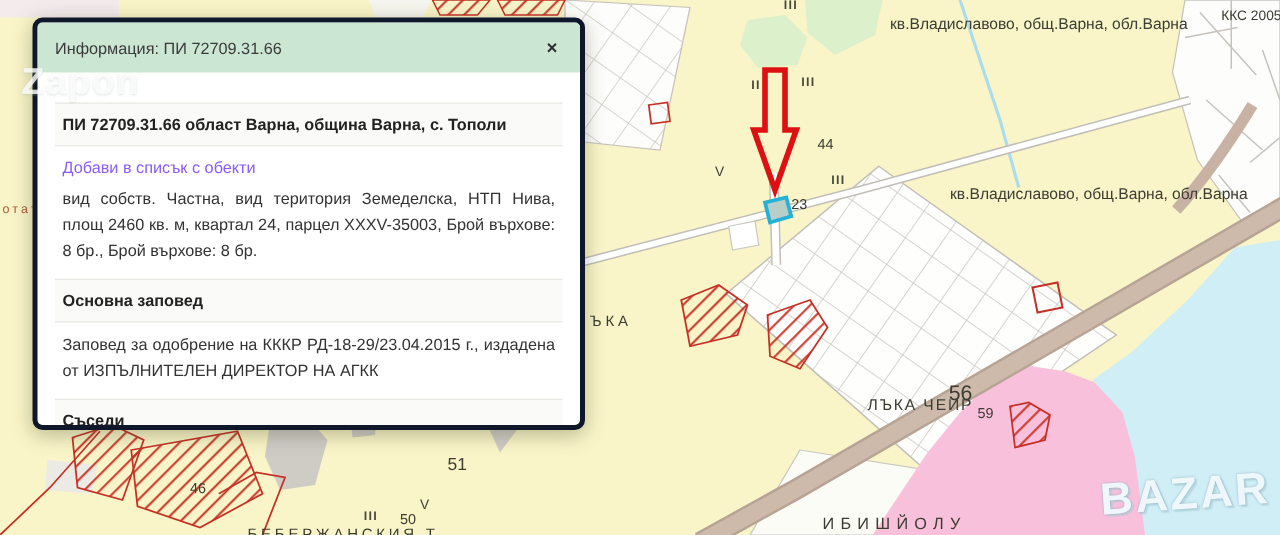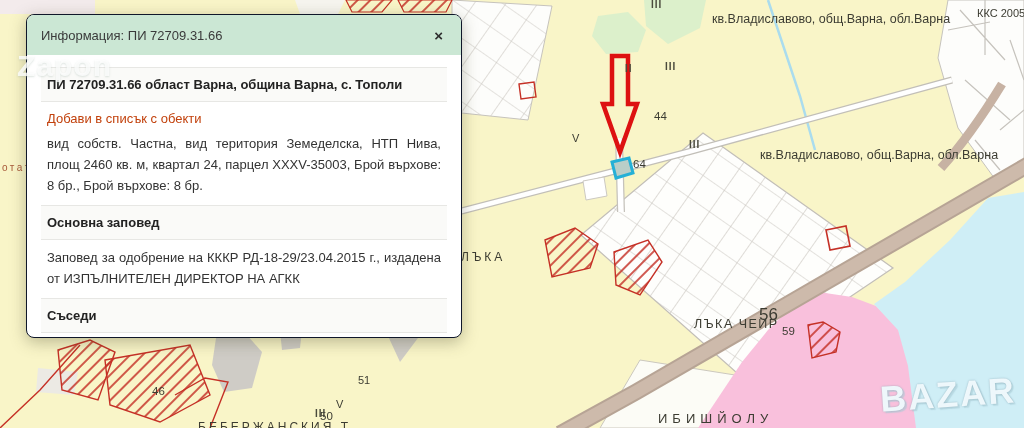--- a/index.html
+++ b/index.html
@@ -1,34 +1,34 @@
 <!DOCTYPE html>
 <html><head>
 <meta charset="utf-8">
 <style>
   html,body{margin:0;padding:0;background:#e8e8e8;}
   #stage{position:relative;width:1024px;height:428px;overflow:hidden;
          font-family:"Liberation Sans","DejaVu Sans",sans-serif;background:#f9f5c8;}
   #map-svg{position:absolute;left:0;top:0;width:1024px;height:428px;}
   .mlabel{position:absolute;white-space:nowrap;color:#3c3c32;line-height:1;z-index:3;}
-  .roman{font-weight:bold;font-size:10px;letter-spacing:1px;color:#4a4a3c;margin-left:24px;}
+  .roman{font-weight:bold;font-size:10px;letter-spacing:1px;color:#4a4a3c;}
 
   
   #panel{position:absolute;left:26px;top:14px;width:434px;height:322px;z-index:10;
-         background:#ffffff;border:1px solid #0f172a;border-radius:8px;
+         background:#ffffff;border:4px solid #0f172a;border-radius:8px;
          box-shadow:0 4px 16px rgba(70,70,40,.35);overflow:hidden;}
   #panel-header{height:40px;background:#cbe7d4;display:flex;align-items:center;
                 padding:0 14px;font-size:13px;color:#3a3a3a;}
   #panel-close{margin-left:auto;font-size:15px;font-weight:bold;color:#2f2f2f;
                cursor:pointer;padding:2px 4px;background:none;border:none;
                font-family:inherit;}
   #panel-body{padding:12px 14px 0;font-size:13px;color:#333;}
   .strip{border-top:1px solid #e7e7e4;border-bottom:1px solid #e7e7e4;background:#fafaf8;
-         font-weight:bold;padding:9px 6px;color:#222;}
-  #add-link{display:block;color:#c2410c;text-decoration:none;margin:9px 6px 6px;}
+         font-weight:bold;padding:9px 6px;color:#222;margin-top:12px;}
+  #add-link{display:block;color:#8b5cf6;text-decoration:none;margin:9px 6px 6px;}
   .para{margin:7px 6px 9px;text-align:justify;line-height:1.62;}
 
   
   #wm-topleft{position:absolute;left:17px;top:13px;z-index:20;font-weight:bold;
               font-size:30px;color:rgba(255,255,255,.78);letter-spacing:1px;
               text-shadow:0 1px 2px rgba(160,180,170,.35);margin-top:36px;}
   #wm-bottomright{position:absolute;right:8px;top:374px;z-index:20;font-weight:bold;
               font-size:36px;letter-spacing:2px;color:rgba(242,251,254,.95);
               transform:rotate(-4deg);
               text-shadow:0 0 2px rgba(130,160,175,.75),2px 2px 1px rgba(170,205,215,.6);}
@@ -122,28 +122,28 @@
 
   <div class="mlabel" style="left:712px;top:13px;font-size:12.5px">кв.Владиславово, общ.Варна, обл.Варна</div>
   <div class="mlabel" style="left:977px;top:8px;font-size:11px">ККС 2005</div>
   <div class="mlabel" style="left:760px;top:149px;font-size:12.5px">кв.Владиславово, общ.Варна, обл.Варна</div>
   <div class="mlabel roman" style="left:627px;top:0px">III</div>
   <div class="mlabel roman" style="left:601px;top:64px">II</div>
   <div class="mlabel roman" style="left:641px;top:62px">III</div>
   <div class="mlabel" style="left:654px;top:111px;font-size:11.5px">44</div>
   <div class="mlabel" style="left:572px;top:133px;font-size:11px">V</div>
   <div class="mlabel roman" style="left:665px;top:140px">III</div>
-  <div class="mlabel" style="left:633px;top:159px;font-size:11.5px">64</div>
+  <div class="mlabel" style="left:633px;top:159px;font-size:11.5px">23</div>
   <div class="mlabel" style="left:461px;top:251px;font-size:12px;letter-spacing:3px">ЛЪКА</div>
   <div class="mlabel" style="left:694px;top:318px;font-size:12.5px;letter-spacing:1.5px">ЛЪКА ЧЕИР</div>
   <div class="mlabel" style="left:759px;top:306px;font-size:17px">56</div>
   <div class="mlabel" style="left:782px;top:326px;font-size:11.5px">59</div>
   <div class="mlabel" style="left:658px;top:412px;font-size:13px;letter-spacing:5px">ИБИШЙОЛУ</div>
   <div class="mlabel" style="left:152px;top:386px;font-size:11.5px">46</div>
-  <div class="mlabel" style="left:358px;top:375px;font-size:11px">51</div>
+  <div class="mlabel" style="left:358px;top:364px;font-size:14px">51</div>
   <div class="mlabel" style="left:336px;top:399px;font-size:11px">V</div>
   <div class="mlabel roman" style="left:291px;top:409px">III</div>
   <div class="mlabel" style="left:320px;top:411px;font-size:11.5px">50</div>
   <div class="mlabel" style="left:198px;top:421px;font-size:12px;letter-spacing:3px">БЕБЕРЖАНСКИЯ Т</div>
   <div class="mlabel" style="left:2px;top:163px;font-size:10px;letter-spacing:2.5px;color:#a85a3a">отат</div>
 
   <div id="panel">
     <div id="panel-header">
       <span>Информация: ПИ 72709.31.66</span>
       <button id="panel-close">×</button>

